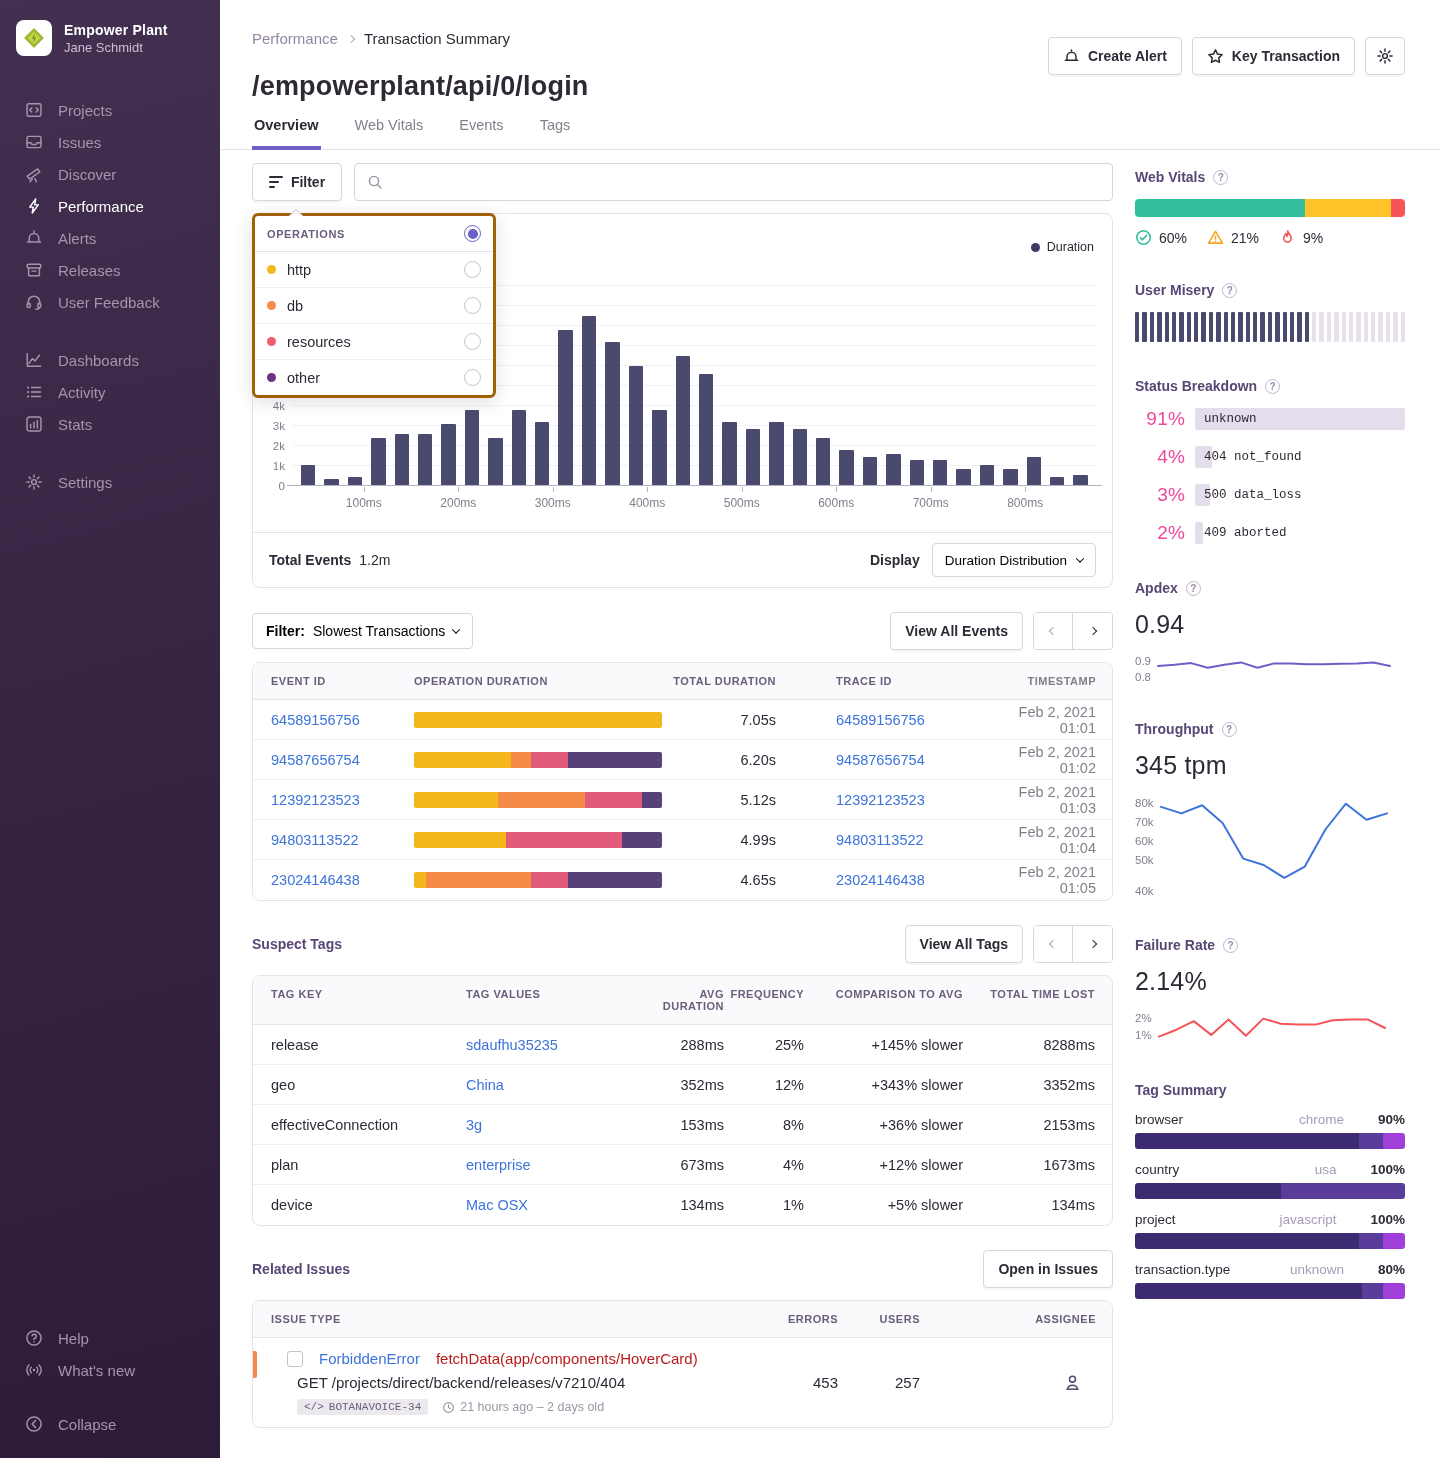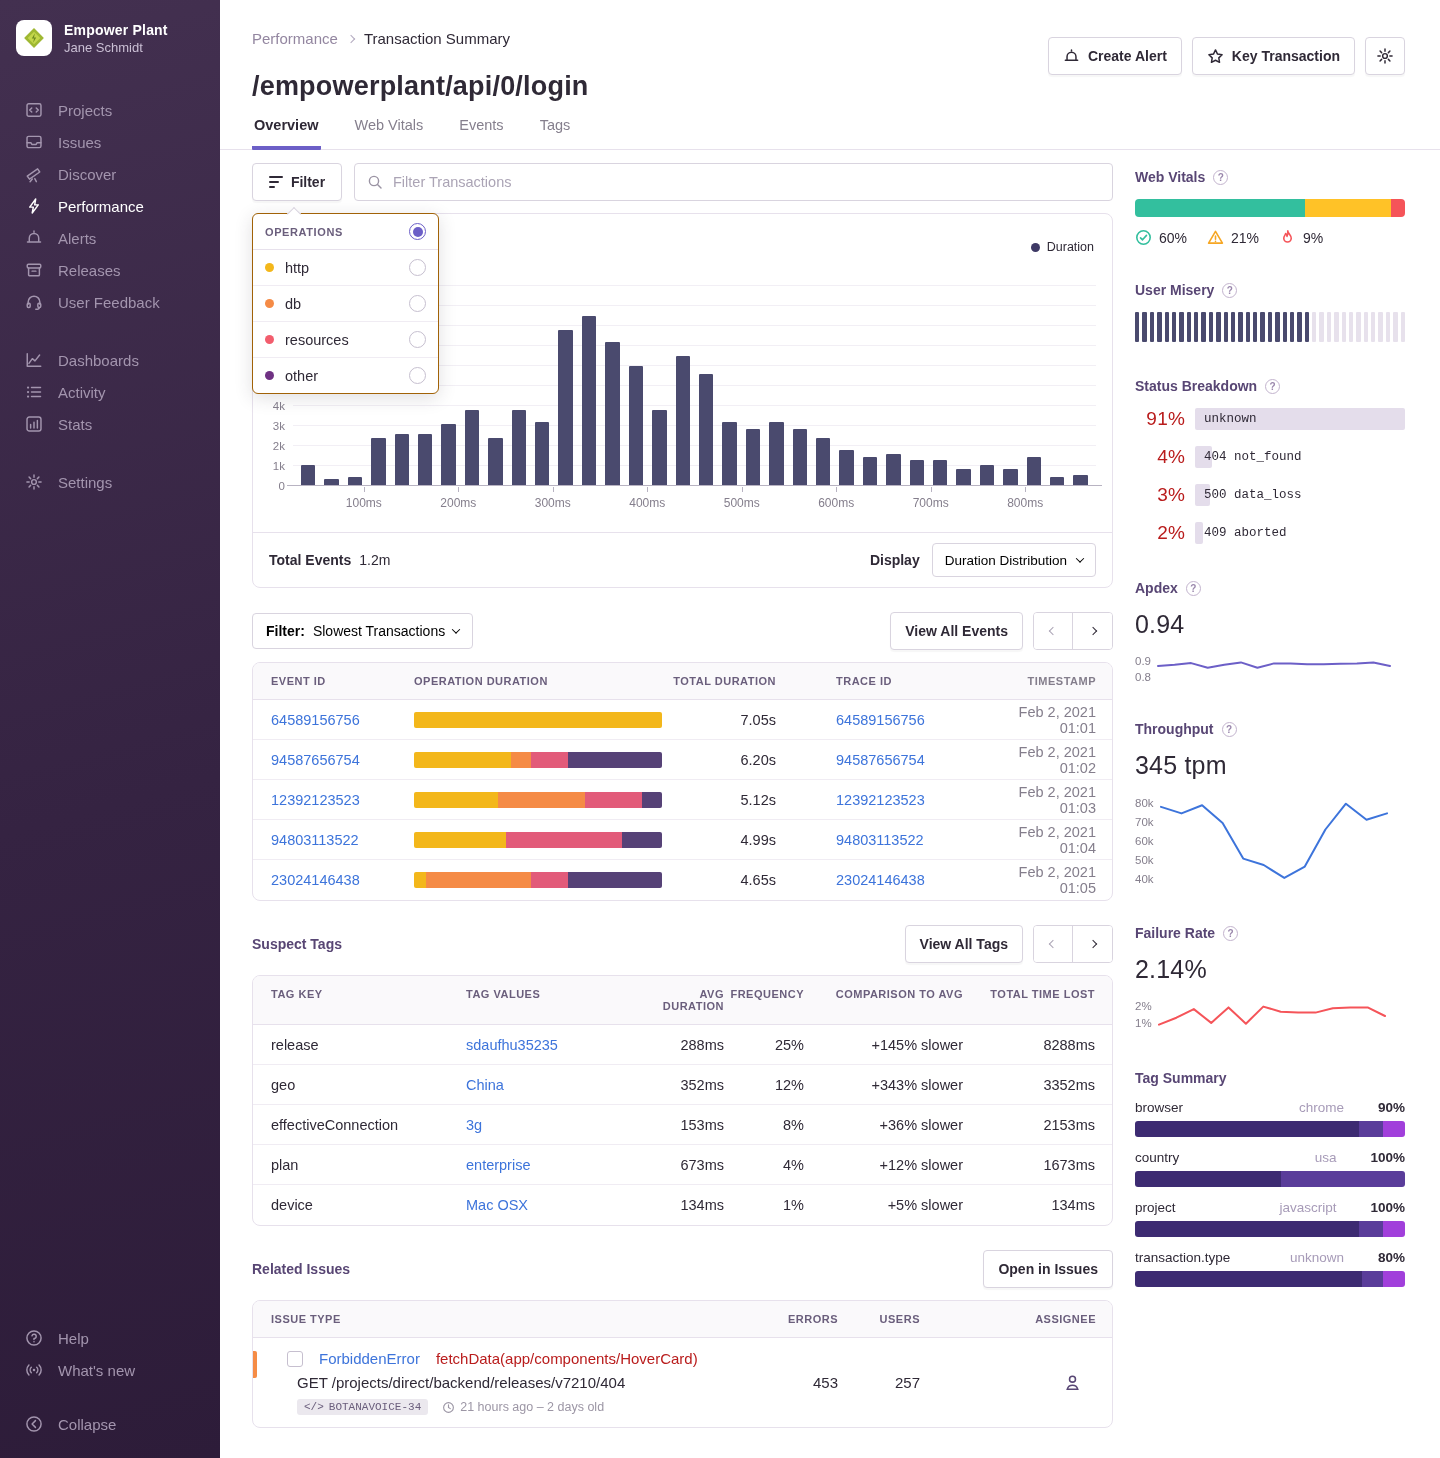--- a/index.html
+++ b/index.html
@@ -46,21 +46,21 @@
   .toolbar { display:flex; gap:12px; height:38px; }
   .filter-btn { width:90px; justify-content:center; font-weight:bold; }
   .filter-lines { display:inline-flex; flex-direction:column; gap:3px; width:14px; }
   .filter-lines span { height:2px; background:#2f2936; border-radius:1px; }
   .filter-lines span:nth-child(1){width:14px}.filter-lines span:nth-child(2){width:10px}.filter-lines span:nth-child(3){width:6px}
   .searchbox { flex:1; display:flex; align-items:center; gap:10px; border:1px solid #d9d4df; border-radius:4px; padding:0 12px; background:#fff; }
   .searchbox input { border:none; outline:none; flex:1; font-size:14.5px; color:#2f2936; font-family:inherit; background:transparent; }
   .searchbox input::placeholder { color:#aba4b5; }
 
   
-  .ops-menu { position:absolute; top:50px; left:0; width:187px; background:#fff; border:1px solid #a16207; border-radius:6px; box-shadow:0 4px 18px rgba(47,41,54,.15); z-index:30; }
+  .ops-menu { position:absolute; top:50px; left:0; width:244px; background:#fff; border:3px solid #a16207; border-radius:6px; box-shadow:0 4px 18px rgba(47,41,54,.15); z-index:30; }
   .ops-menu:before { content:""; position:absolute; top:-5px; left:36px; width:9px; height:9px; background:#fff; border-left:1px solid #d9d4df; border-top:1px solid #d9d4df; transform:rotate(45deg); }
   .ops-head { display:flex; align-items:center; justify-content:space-between; padding:9px 12px; border-bottom:1px solid #e7e1ec; }
   .ops-head .lbl { font-size:11px; font-weight:bold; color:#6a5e7c; letter-spacing:.6px; }
   .ops-item { display:flex; align-items:center; padding:9px 12px; border-bottom:1px solid #f0ecf3; font-size:14.5px; color:#2f2936; cursor:pointer; }
   .ops-item:last-child { border-bottom:none; }
   .op-dot { width:9px; height:9px; border-radius:50%; margin-right:11px; }
   .ops-item .op-label { flex:1; }
   .radio { width:17px; height:17px; border-radius:50%; border:1.5px solid #c6bfcf; background:#fff; }
   .radio.on { border-color:#6c5fc7; position:relative; }
   .radio.on:after { content:""; position:absolute; inset:2.5px; border-radius:50%; background:#6c5fc7; }
@@ -142,21 +142,21 @@
   
   .rsec { margin-bottom:36px; }
   .rtitle { display:flex; align-items:center; gap:8px; margin-bottom:14px; }
   .q { width:15px; height:15px; border-radius:50%; border:1.3px solid #c3b4ce; color:#9a87ac; font-size:10px; display:inline-flex; align-items:center; justify-content:center; cursor:pointer; font-weight:bold; }
   .vitals-bar { display:flex; height:18px; border-radius:4px; overflow:hidden; }
   .vitals-stats { display:flex; gap:20px; margin-top:12px; }
   .vstat { display:flex; align-items:center; gap:7px; font-size:14px; color:#2f2936; }
   .misery { display:flex; gap:3px; height:30px; margin-top:4px; }
   .mseg { flex:1; border-radius:1px; }
   .status-row { display:flex; align-items:center; margin-bottom:16px; }
-  .status-pct { width:50px; text-align:right; font-size:19px; color:#b91c1c; letter-spacing:.2px; }
+  .status-pct { width:50px; text-align:right; font-size:19px; color:#ec4899; letter-spacing:.2px; }
   .status-barwrap { flex:1; margin-left:10px; position:relative; height:22px; }
   .status-bar { position:absolute; left:0; top:0; bottom:0; background:#e4ddeb; border-radius:2px; }
   .status-label { position:relative; font-family:"Liberation Mono","DejaVu Sans Mono",monospace; font-size:12.5px; color:#2f2936; line-height:22px; padding-left:9px; }
   .big-num { font-size:25px; color:#2f2936; margin:2px 0 14px; letter-spacing:.2px; }
   .spark { display:flex; }
   .spark .ycol { display:flex; flex-direction:column; justify-content:flex-start; align-items:flex-end; padding-right:7px; font-size:11.5px; color:#847e8c; }
   .tagsum-row { margin-bottom:13px; }
   .tagsum-top { display:flex; align-items:baseline; margin-bottom:6px;gap:20px; }
   .tagsum-key { font-size:13.5px; color:#2f2936; flex:1; }
   .tagsum-val { font-size:13.5px; color:#a79bb8; margin-right:14px; }
@@ -382,21 +382,20 @@
               </span>
             <span>Filter</span>
           </button>
           <div class="searchbox">
             <span>
                 <svg class="ic" width="16" height="16" viewBox="0 0 16 16" fill="none" stroke="#9a93a3" stroke-width="1.4" stroke-linecap="round">
                   <circle cx="7" cy="7" r="4.6"></circle>
                   <path d="M10.5 10.5 14 14"></path>
                 </svg>
               </span>
-            <input type="text" placeholder="Filter Transactions" style="">
           </div>
         </div>
 
         <div class="ops-menu">
           <div class="ops-head">
             <span class="lbl">OPERATIONS</span>
             <span class="radio on"></span>
           </div>
           <div id="ops-items">
               <div class="ops-item">
@@ -871,21 +870,21 @@
             <span class="sec-title">Throughput</span>
             <span class="q">?</span>
           </div>
           <div class="big-num">345 tpm</div>
           <div class="spark" id="throughput-spark">
               <div class="ycol">
                 <span style="line-height: 19px;">80k</span>
                 <span style="line-height: 19px;">70k</span>
                 <span style="line-height: 19px;">60k</span>
                 <span style="line-height: 19px;">50k</span>
-                <span style="line-height: 19px;">40k</span>
+                <span style="line-height: 19px; margin-top: 12px;">40k</span>
               </div>
               <div>
                 <svg width="226" height="92" viewBox="0 0 226 92" style="overflow:visible;display:block">
                   <polyline points="0.0,12.9 20.5,19.4 41.1,11.3 61.6,29.1 82.2,64.6 102.7,71.0 123.3,83.9 143.8,72.6 164.4,35.5 184.9,9.7 205.5,25.8 226.0,19.4" fill="none" stroke="#3d74db" stroke-width="2" stroke-linejoin="round" stroke-linecap="round"></polyline>
                 </svg>
               </div>
             </div>
         </div>
 
         <div class="rsec">

